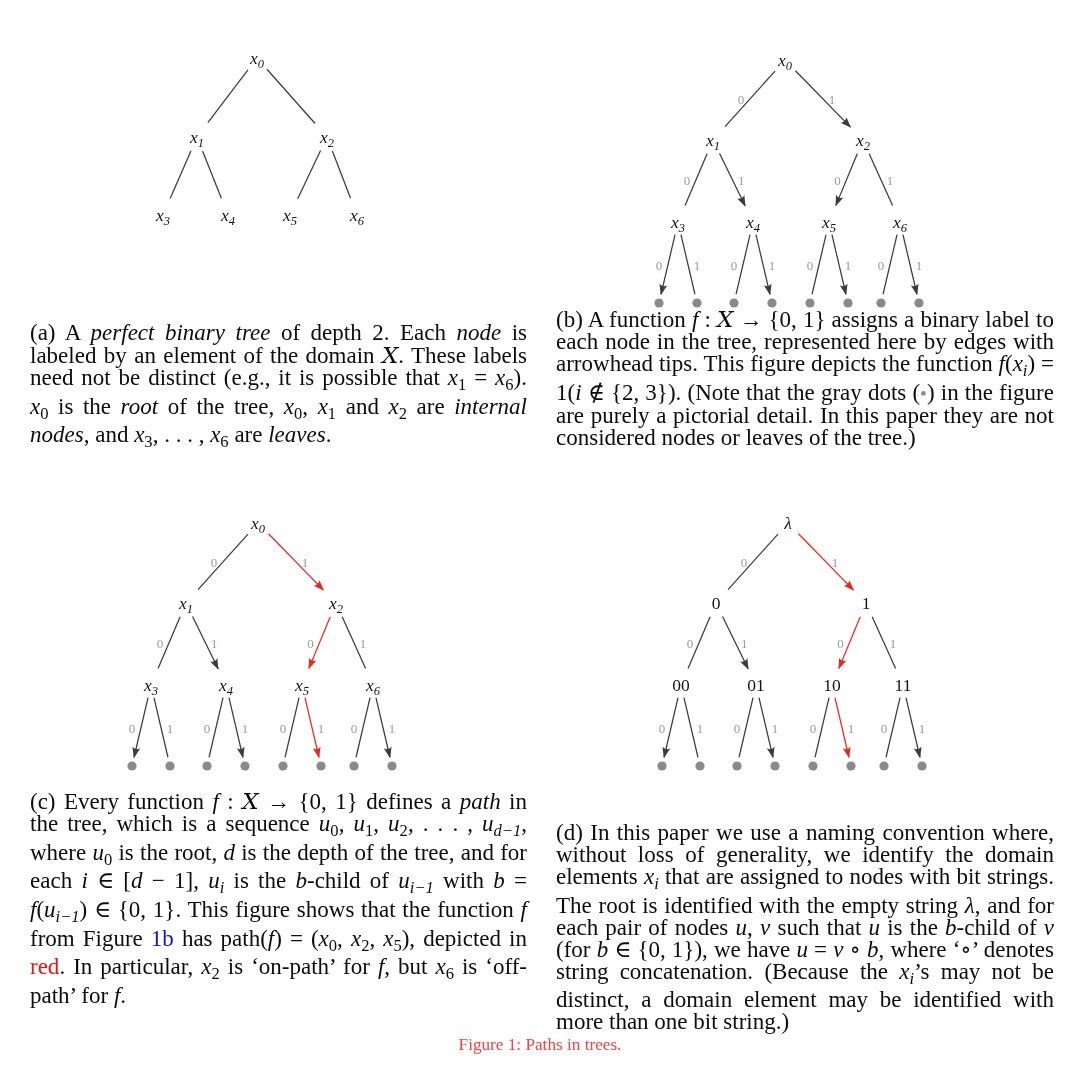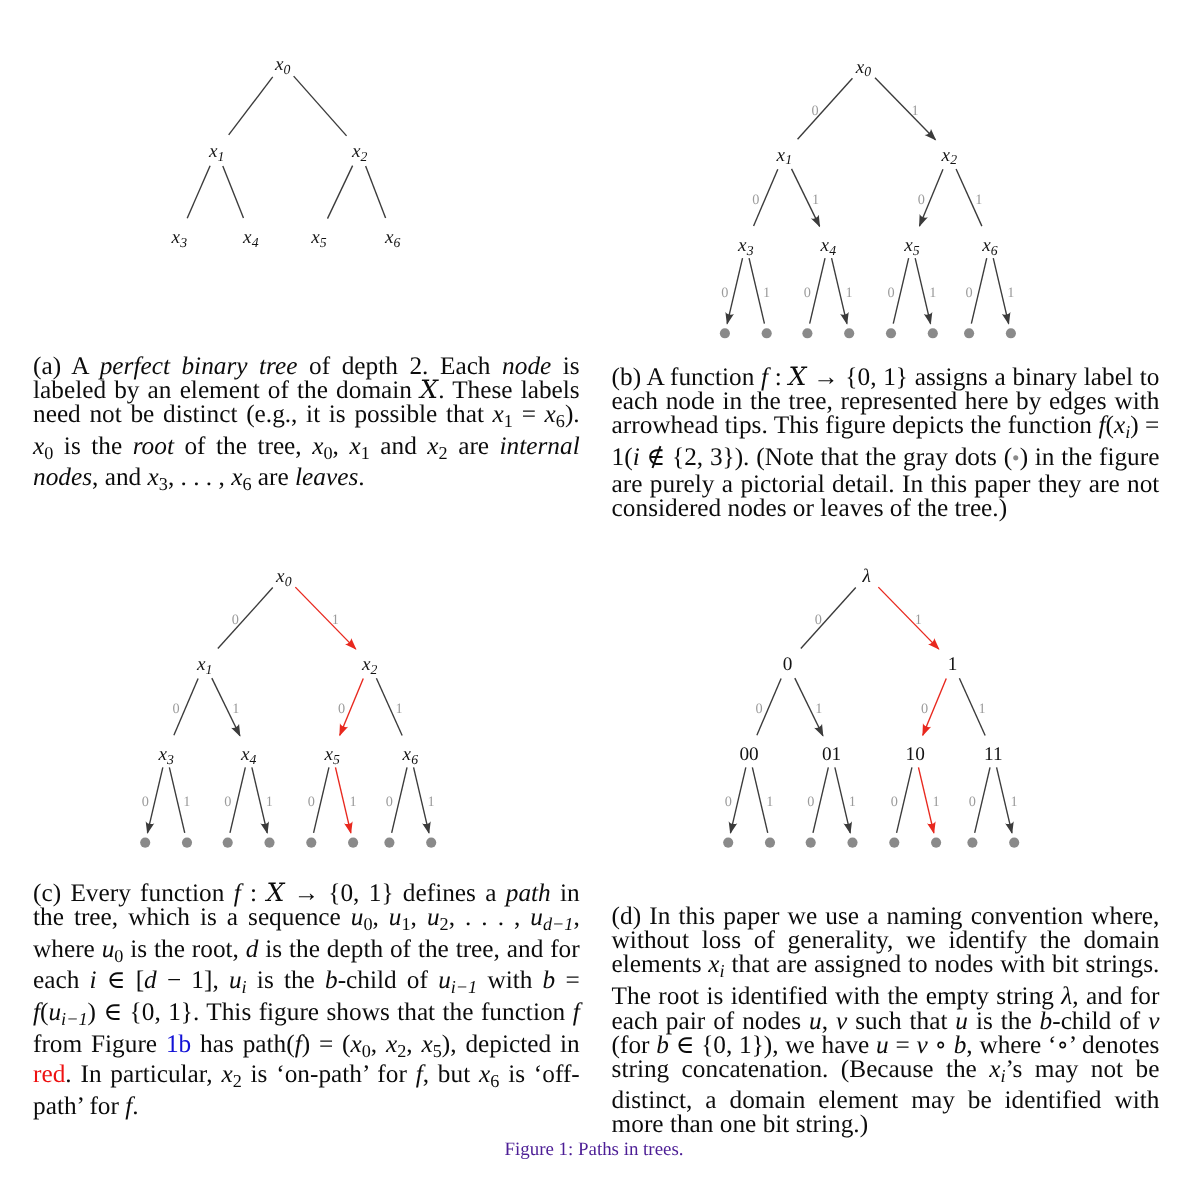--- a/index.html
+++ b/index.html
@@ -11,32 +11,32 @@
   .tree-b{left:600px;top:45px;}
   .tree-c{left:73px;top:508px;}
   .tree-d{left:603px;top:508px;}
   .tree text{font-family:"Liberation Serif","DejaVu Serif",serif;}
   .node-label{font-size:17.5px;fill:#141414;}
   .node-label.it{font-style:italic;}
   .edge-label{font-size:13px;fill:#9b9b9b;}
   .caption{position:absolute;font-size:23px;line-height:22px;text-align:justify;
            color:#0c0c0c;}
   .cap-a{left:30px;top:322px;width:497px;}
-  .cap-b{left:556px;top:332px;width:498px;}
-  .cap-c{left:30px;top:790px;width:497px;margin-top:11px;}
+  .cap-b{left:556px;top:308px;width:498px;}
+  .cap-c{left:30px;top:790px;width:497px;}
   .cap-d{left:556px;top:822px;width:498px;}
   .seg-i{font-style:italic;}
   .seg-sub{vertical-align:-0.28em;font-size:0.72em;}
   .seg-cal{font-style:italic;font-family:"DejaVu Serif",serif;}
   .seg-bb{font-style:normal;}
   .seg-red{color:#ee1111;}
   .seg-link{color:#1212d6;}
   .seg-graydot{color:#8a8a8a;font-size:0.85em;}
   .fig-caption{position:absolute;left:0;top:1035px;width:100%;text-align:center;
-               font-size:17.2px;color:#4c1d95;}
+               font-size:17.2px;color:#ef4444;}
 </style>
 </head>
 <body>
 
 <div class="page">
   <svg class="tree tree-a" viewBox="0 0 280 200" width="280" height="200">
       <defs>
         <marker id="a-ak" viewBox="0 0 10 8" refX="8.5" refY="4" markerWidth="9.5" markerHeight="8" orient="auto">
           <path d="M0,0.6 L9.3,4 L0,7.4 C1.8,5.9 1.8,2.1 0,0.6 Z" fill="#3b3b3b"></path>
         </marker>

